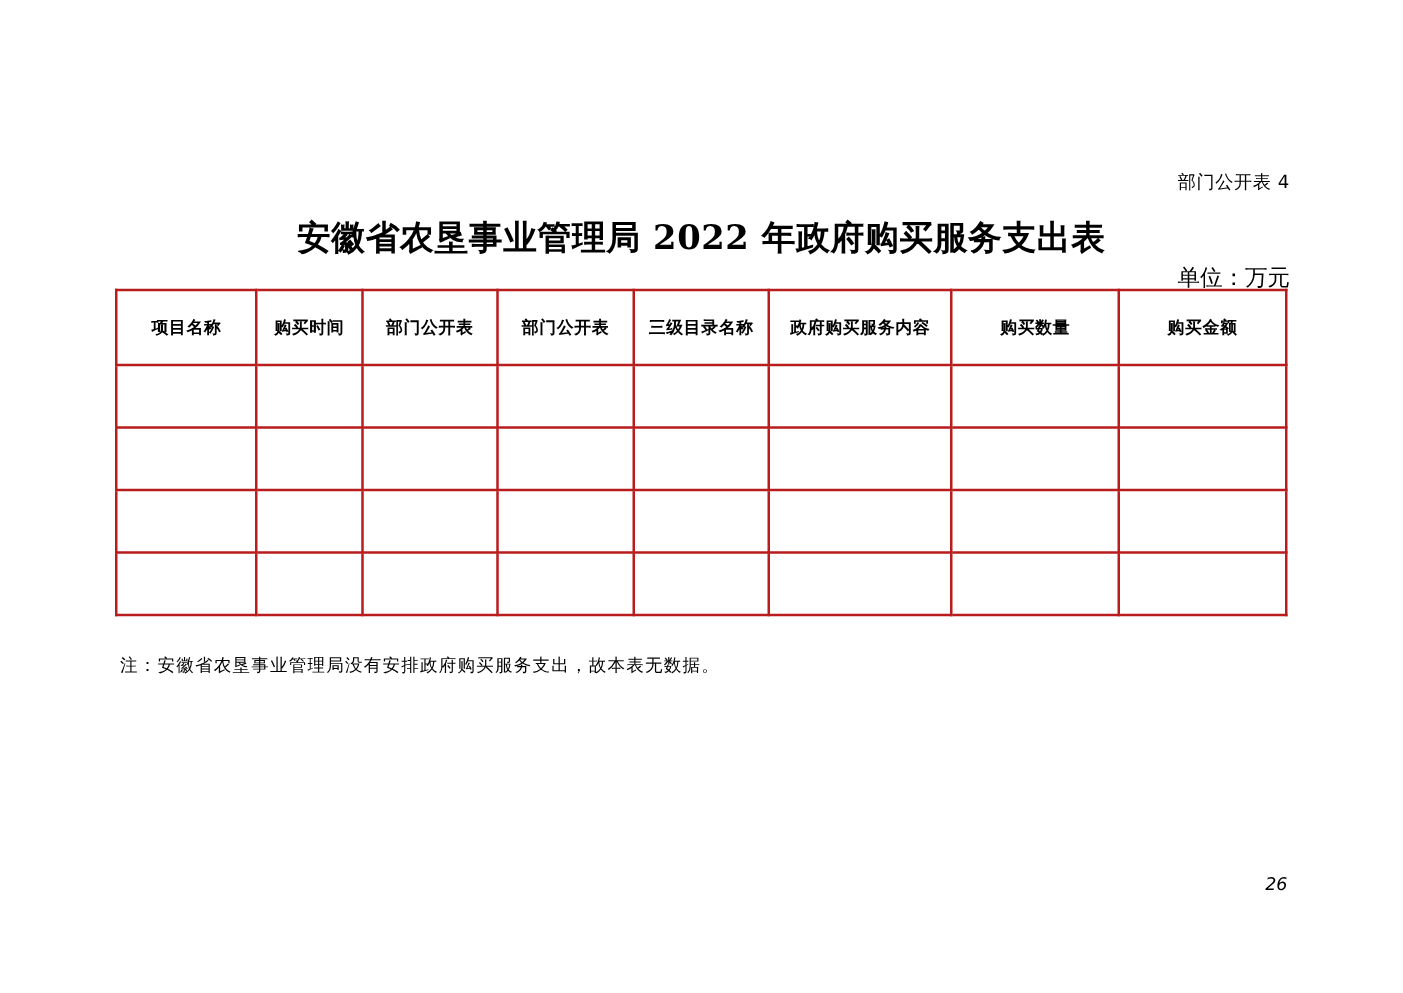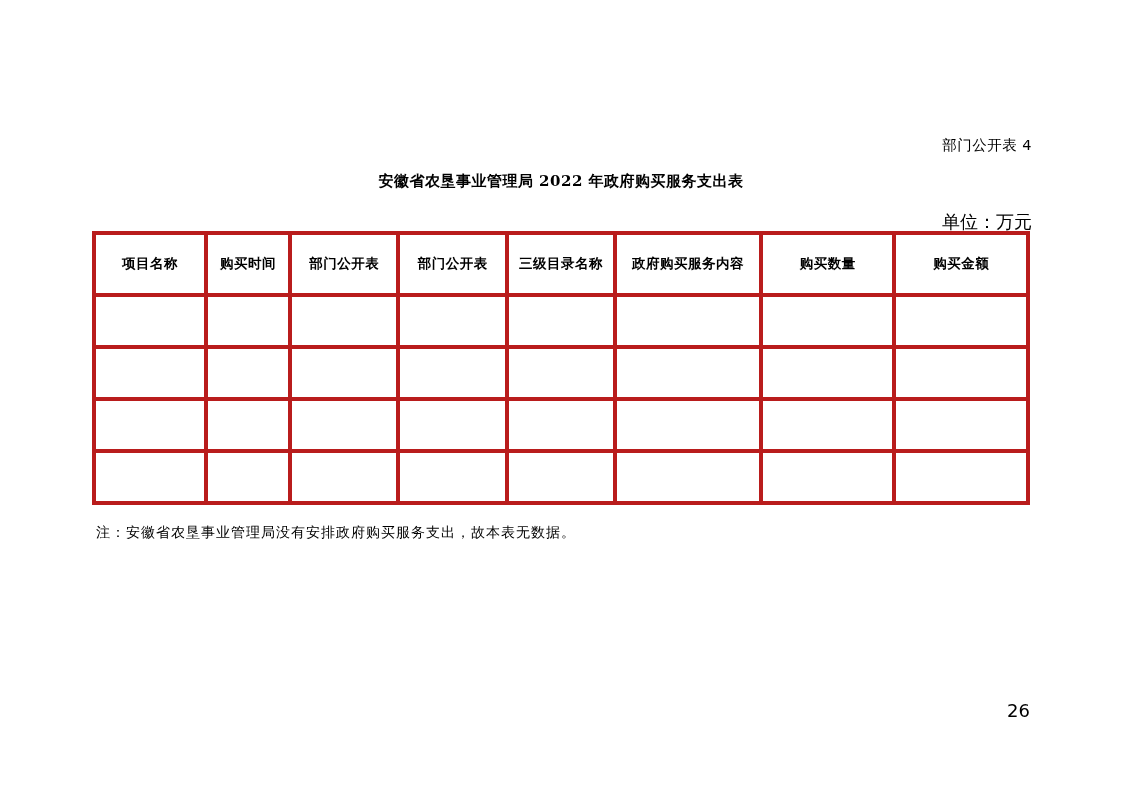--- a/index.html
+++ b/index.html
@@ -32,21 +32,21 @@
   }
 
   .doc-title {
     position: absolute;
     top: 172px;
     left: 0;
     width: 100%;
     text-align: center;
     font-family: "DejaVu Serif", "Liberation Serif", serif;
     font-weight: bold;
-    font-size: 15px;
+    font-size: 27px;
     letter-spacing: 0.5px;
   }
 
   .unit-label {
     position: absolute;
     top: 210px;
     right: 90px;
     font-family: "DejaVu Sans", "Liberation Sans", sans-serif;
     font-size: 18px;
     white-space: nowrap;
@@ -59,21 +59,21 @@
     width: 938px;
   }
 
   table.main-table {
     border-collapse: collapse;
     width: 100%;
     table-layout: fixed;
   }
   table.main-table th,
   table.main-table td {
-    border: 4px solid #b91c1c;
+    border: 2px solid #b91c1c;
     padding: 0;
     text-align: center;
     vertical-align: middle;
   }
   table.main-table thead th {
     height: 58px;
     font-family: "DejaVu Serif", "Liberation Serif", serif;
     font-weight: bold;
     font-size: 13.5px;
     letter-spacing: 0.5px;
@@ -90,21 +90,22 @@
     font-size: 14px;
     letter-spacing: 1px;
     white-space: nowrap;
   }
 
   .page-number {
     position: absolute;
     top: 700px;
     right: 92px;
     font-family: "DejaVu Sans", "Liberation Sans", sans-serif;
-    font-size: 18px;
+    font-size: 14px;
+    font-style: italic;
   }
 </style>
 </head>
 <body>
 
 <div class="page">
 
   <div class="doc-tag">部门公开表 4</div>
 
   <div class="doc-title">安徽省农垦事业管理局 2022 年政府购买服务支出表</div>

